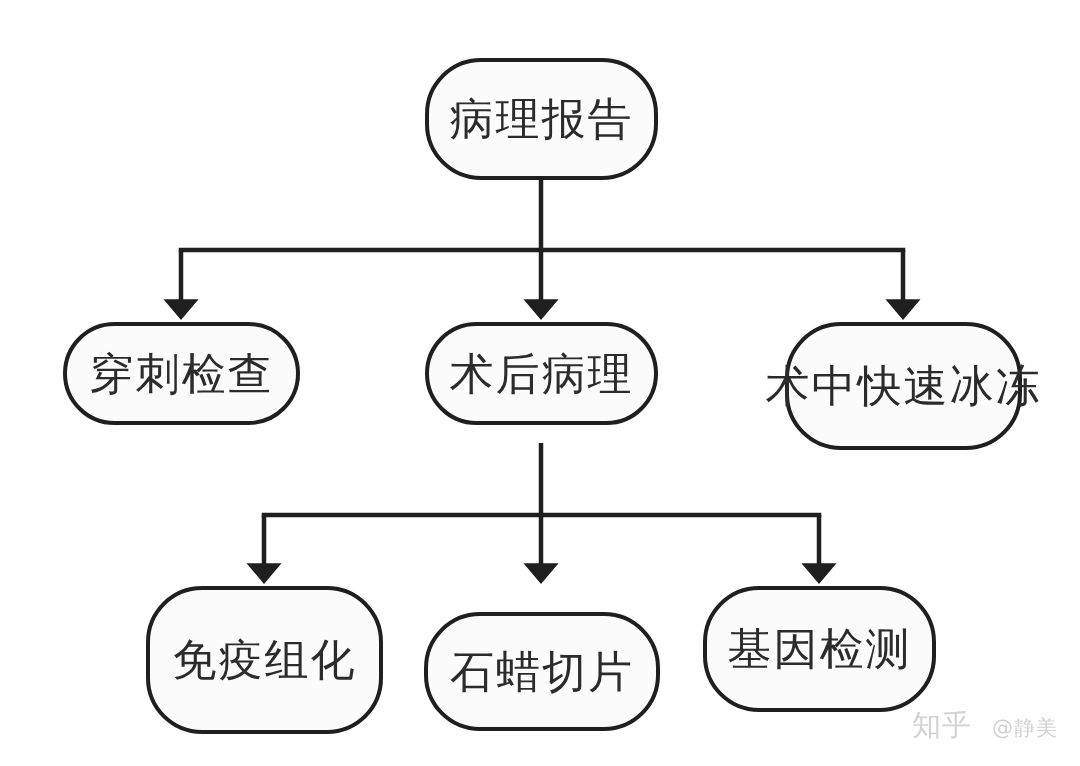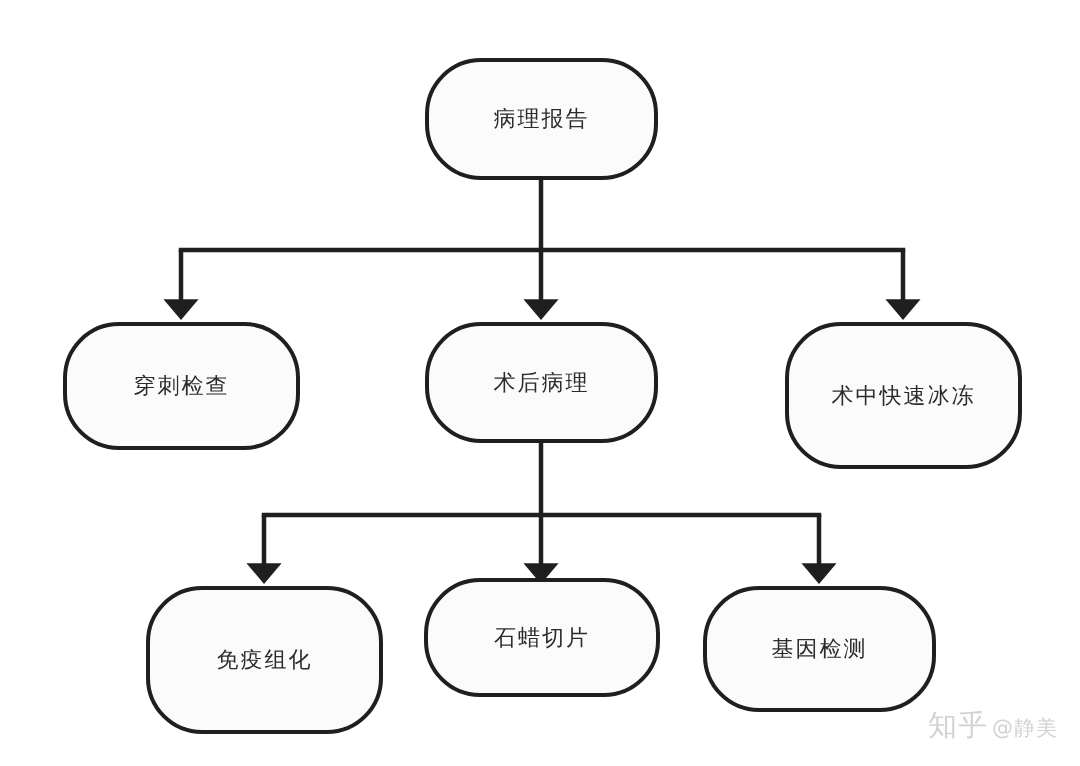--- a/index.html
+++ b/index.html
@@ -35,81 +35,81 @@
     box-sizing: border-box;
     background: #fbfbfb;
     border: 4px solid #1f1f1f;
     border-radius: 56px;
     display: flex;
     align-items: center;
     justify-content: center;
     z-index: 2;
   }
   .node-label {
-    font-size: 22px;
+    font-size: 44px;
     line-height: 1;
     color: #2b2b2b;
     letter-spacing: 2px;
     white-space: nowrap;
     font-weight: 400;
   }
   
   .node-root {
     left: 425px;
     top: 58px;
     width: 233px;
     height: 122px;
   }
   
   .node-l2-a {
     left: 63px;
     top: 322px;
     width: 237px;
-    height: 128px;
+    height: 103px;
   }
   .node-l2-b {
     left: 425px;
     top: 322px;
     width: 233px;
-    height: 121px;
+    height: 103px;
   }
   .node-l2-c {
     left: 785px;
     top: 322px;
     width: 237px;
-    height: 147px;
+    height: 128px;
   }
   
   .node-l3-a {
     left: 146px;
     top: 586px;
     width: 237px;
     height: 148px;
   }
   .node-l3-b {
     left: 424px;
-    top: 578px;
+    top: 612px;
     width: 236px;
     height: 119px;
   }
   .node-l3-c {
     left: 703px;
     top: 586px;
     width: 233px;
     height: 126px;
   }
   
   #watermark {
     position: absolute;
     right: 22px;
     bottom: 20px;
     z-index: 3;
     display: flex;
     align-items: baseline;
-    gap: 4px;
+    gap: 20px;
     color: #d2d2d2;
     user-select: none;
   }
   .wm-brand {
     font-size: 29px;
     letter-spacing: 1px;
   }
   .wm-handle {
     font-size: 21px;
     letter-spacing: 1px;

